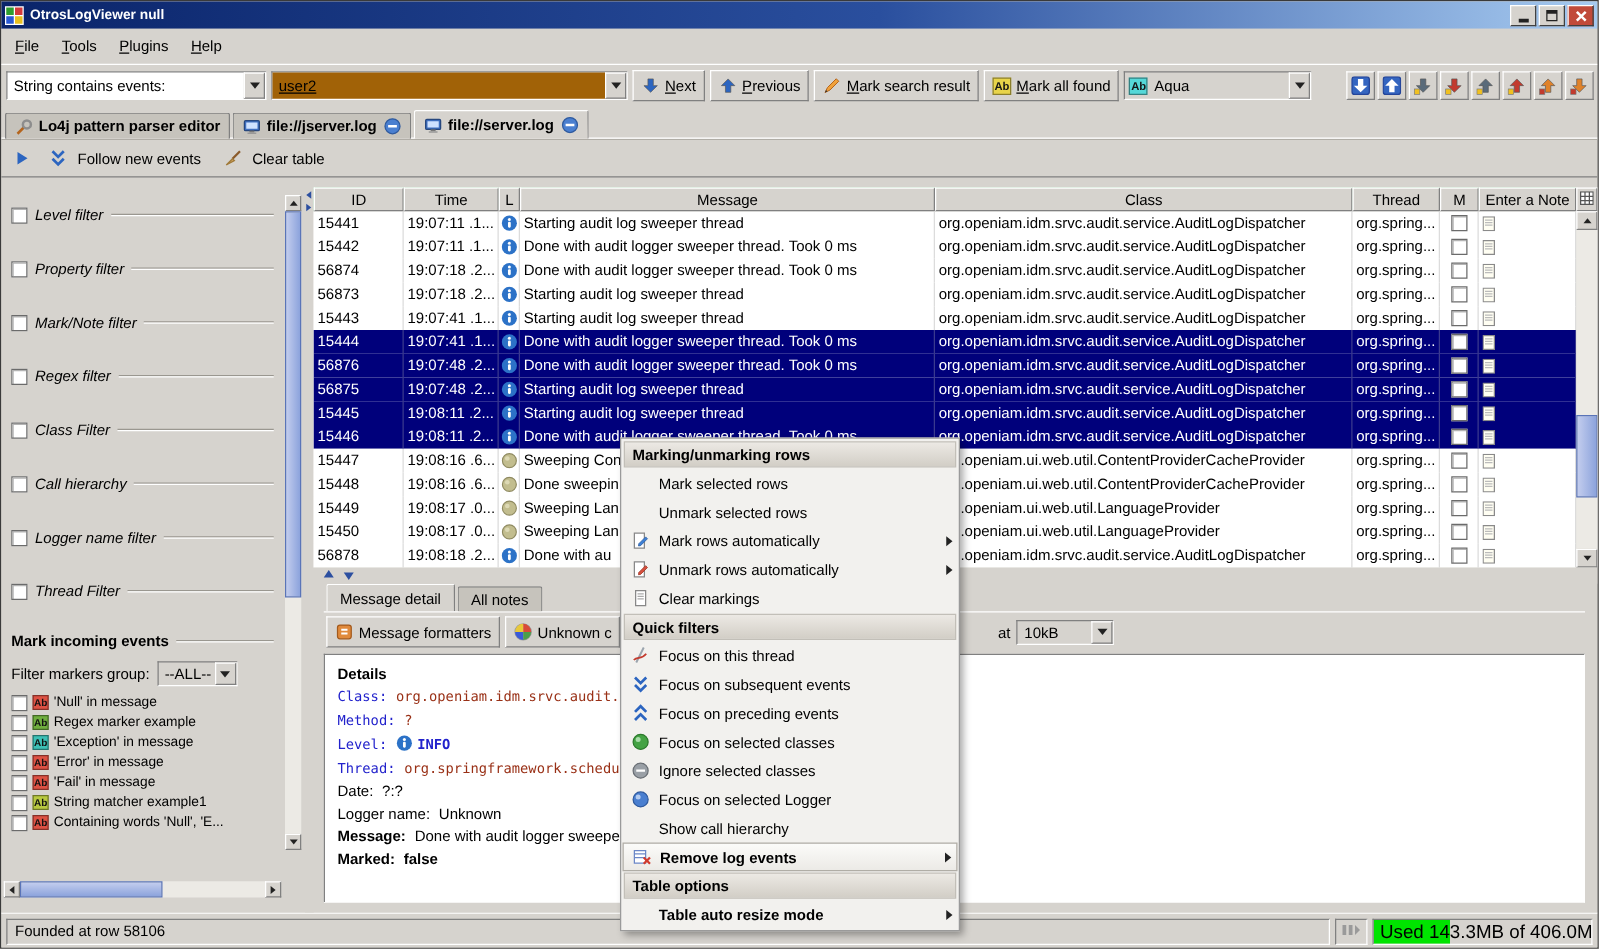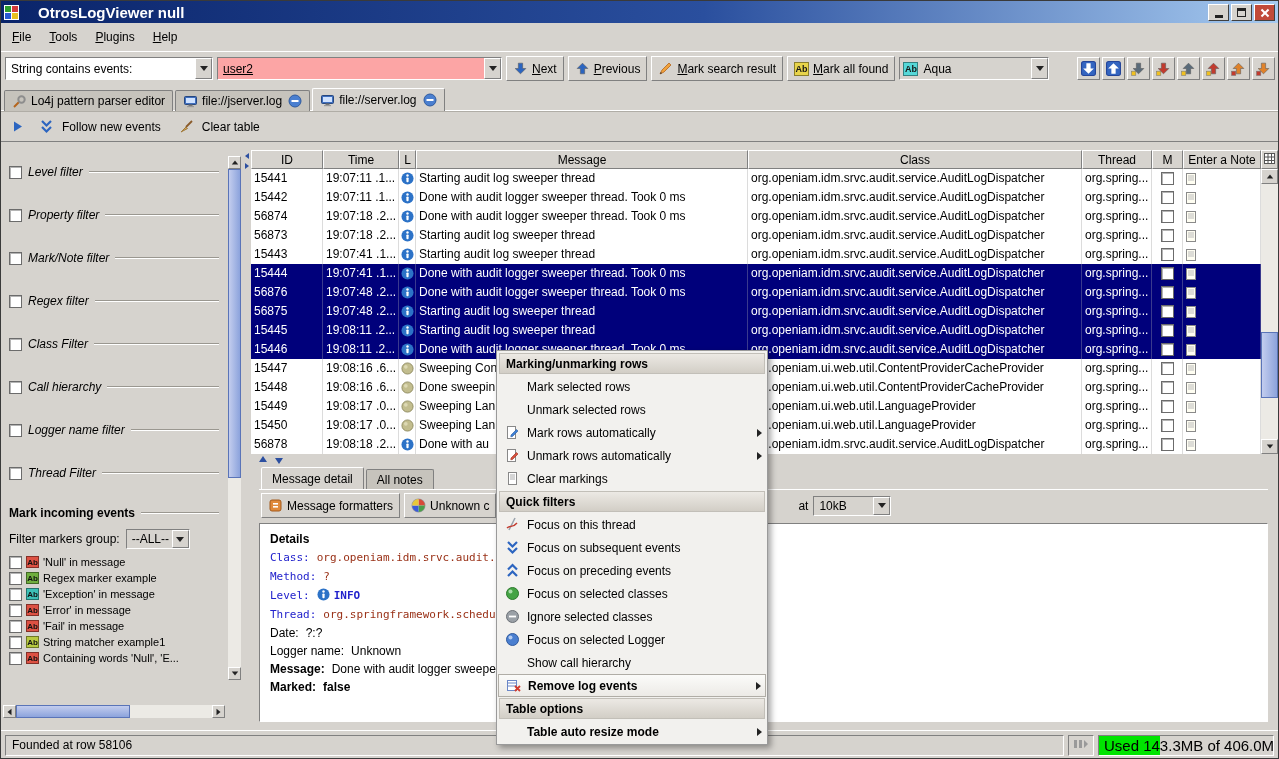--- a/index.html
+++ b/index.html
@@ -4,21 +4,21 @@
 <style>
 *{margin:0;padding:0;box-sizing:border-box;}
 body{font-family:"Liberation Sans",sans-serif;font-size:12px;color:#000;background:#6e6e6e;}
 .window{width:1279px;height:759px;position:relative;background:#d6d3ce;overflow:hidden;border:1px solid #3a3a3a;}
 
 
 .titlebar{height:22px;display:flex;align-items:center;padding:2px 3px;background:linear-gradient(90deg,#0a246a 0%,#2a4f9e 55%,#a6caf0 100%);}
 .app-icon{width:15px;height:15px;display:grid;grid-template-columns:1fr 1fr;grid-template-rows:1fr 1fr;gap:1px;background:#fff;padding:1px;flex:none;}
 .app-icon i{display:block;}
 .app-icon .q1{background:#2e9e2e}.app-icon .q2{background:#d43b3b}.app-icon .q3{background:#2a5ad4}.app-icon .q4{background:#e8c020}
-.title-text{flex:1;color:#fff;font-weight:bold;margin-left:19px;font-size:15px;white-space:nowrap;}
+.title-text{flex:1;color:#fff;font-weight:bold;margin-left:5px;font-size:11px;white-space:nowrap;}
 .win-btn{width:21px;height:17px;margin-left:2px;background:#d6d3ce;border:1px solid;border-color:#fff #404040 #404040 #fff;display:flex;align-items:center;justify-content:center;flex:none;}
 .g-min{width:8px;height:3px;background:#222;margin-top:8px;}
 .g-max{width:9px;height:9px;border:1px solid #222;border-top-width:3px;}
 .win-btn.close{background:#c14a3a;}
 .g-x{position:relative;width:9px;height:9px;display:block;}
 .g-x::before,.g-x::after{content:'';position:absolute;left:4px;top:0;width:2px;height:10px;background:#fff;}
 .g-x::before{transform:rotate(45deg);}.g-x::after{transform:rotate(-45deg);}
 
 
 .menubar{height:28px;display:flex;align-items:center;padding:0 2px;background:#d6d3ce;}
@@ -29,33 +29,33 @@
 .combo{display:flex;align-items:stretch;height:23px;background:#fff;border:1px solid;border-color:#808080 #fff #fff #808080;flex:none;}
 .combo-val{flex:1;display:flex;align-items:center;padding:0 5px;white-space:nowrap;overflow:hidden;}
 .arrow-btn{width:17px;background:#d6d3ce;border:1px solid;border-color:#fff #808080 #808080 #fff;display:flex;align-items:center;justify-content:center;flex:none;}
 .tri{width:0;height:0;display:inline-block;}
 .tri.down{border:4px solid transparent;border-bottom:none;border-top:5px solid #222;}
 .tri.up{border:4px solid transparent;border-top:none;border-bottom:5px solid #222;}
 .tri.left{border:4px solid transparent;border-left:none;border-right:5px solid #222;}
 .tri.right{border:4px solid transparent;border-right:none;border-left:5px solid #222;}
 .mode-combo{width:208px;}
 .edit-combo{width:285px;}
-.search-input{flex:1;border:none;outline:none;padding:0 5px;font:12px "Liberation Sans",sans-serif;background:#fca5a5;min-width:0;text-decoration:underline;}
+.search-input{flex:1;border:none;outline:none;padding:0 5px;font:12px "Liberation Sans",sans-serif;background:#a16207;min-width:0;text-decoration:underline;}
 .marker-combo{width:150px;background:#d6d3ce;}
 .small-combo{width:64px;height:20px;background:#d6d3ce;}
 .tbtn{height:25px;display:inline-flex;align-items:center;gap:4px;padding:0 6px;background:#d6d3ce;border:1px solid;border-color:#fff #808080 #808080 #fff;font:12px "Liberation Sans",sans-serif;cursor:default;flex:none;white-space:nowrap;}
 .icon15{width:15px;height:15px;display:inline-flex;align-items:center;justify-content:center;flex:none;}
 .ab-box{width:15px;height:14px;display:inline-flex;align-items:center;justify-content:center;font-size:9px;font-weight:bold;border:1px solid rgba(0,0,0,.4);color:#161616;flex:none;align-self:center;}
 .navbtns{margin-left:auto;display:flex;gap:2px;flex:none;}
 .nav-btn{width:23px;height:23px;background:#d6d3ce;border:1px solid;border-color:#fff #808080 #808080 #fff;display:inline-flex;align-items:center;justify-content:center;padding:0;}
 
 
 .tabbar{height:26px;display:flex;align-items:flex-end;padding:3px 3px 0;background:#d6d3ce;position:relative;}
 .tabbar::after{content:'';position:absolute;left:0;right:0;bottom:0;height:1px;background:#fff;}
-.tab{height:21px;display:flex;align-items:center;gap:4px;padding:0 7px;margin-right:2px;background:#c6c3bc;border:1px solid #808080;border-bottom:none;border-radius:2px 2px 0 0;position:relative;z-index:1;white-space:nowrap;}
+.tab{height:21px;display:flex;align-items:center;gap:4px;padding:0 7px;margin-right:2px;background:#c6c3bc;border:1px solid #808080;border-bottom:none;border-radius:2px 2px 0 0;position:relative;z-index:1;white-space:nowrap;font-weight:bold;}
 .tab.active{background:#d6d3ce;height:23px;z-index:2;border-color:#fff #808080 #d6d3ce #fff;}
 .tab-close{display:inline-flex;margin-left:2px;}
 
 
 .toolbar2{height:30px;display:flex;align-items:center;gap:10px;padding:0 9px;background:#d6d3ce;border-top:1px solid #b0ada6;}
 .flatbtn{display:inline-flex;align-items:center;gap:8px;background:none;border:none;font:12px "Liberation Sans",sans-serif;padding:3px 4px;white-space:nowrap;}
 
 
 .main{height:589px;display:flex;background:#d6d3ce;border-top:1px solid #808080;padding-top:8px;position:relative;}
 .sidebar{width:243px;flex:none;position:relative;padding:12px 0 0 8px;}

